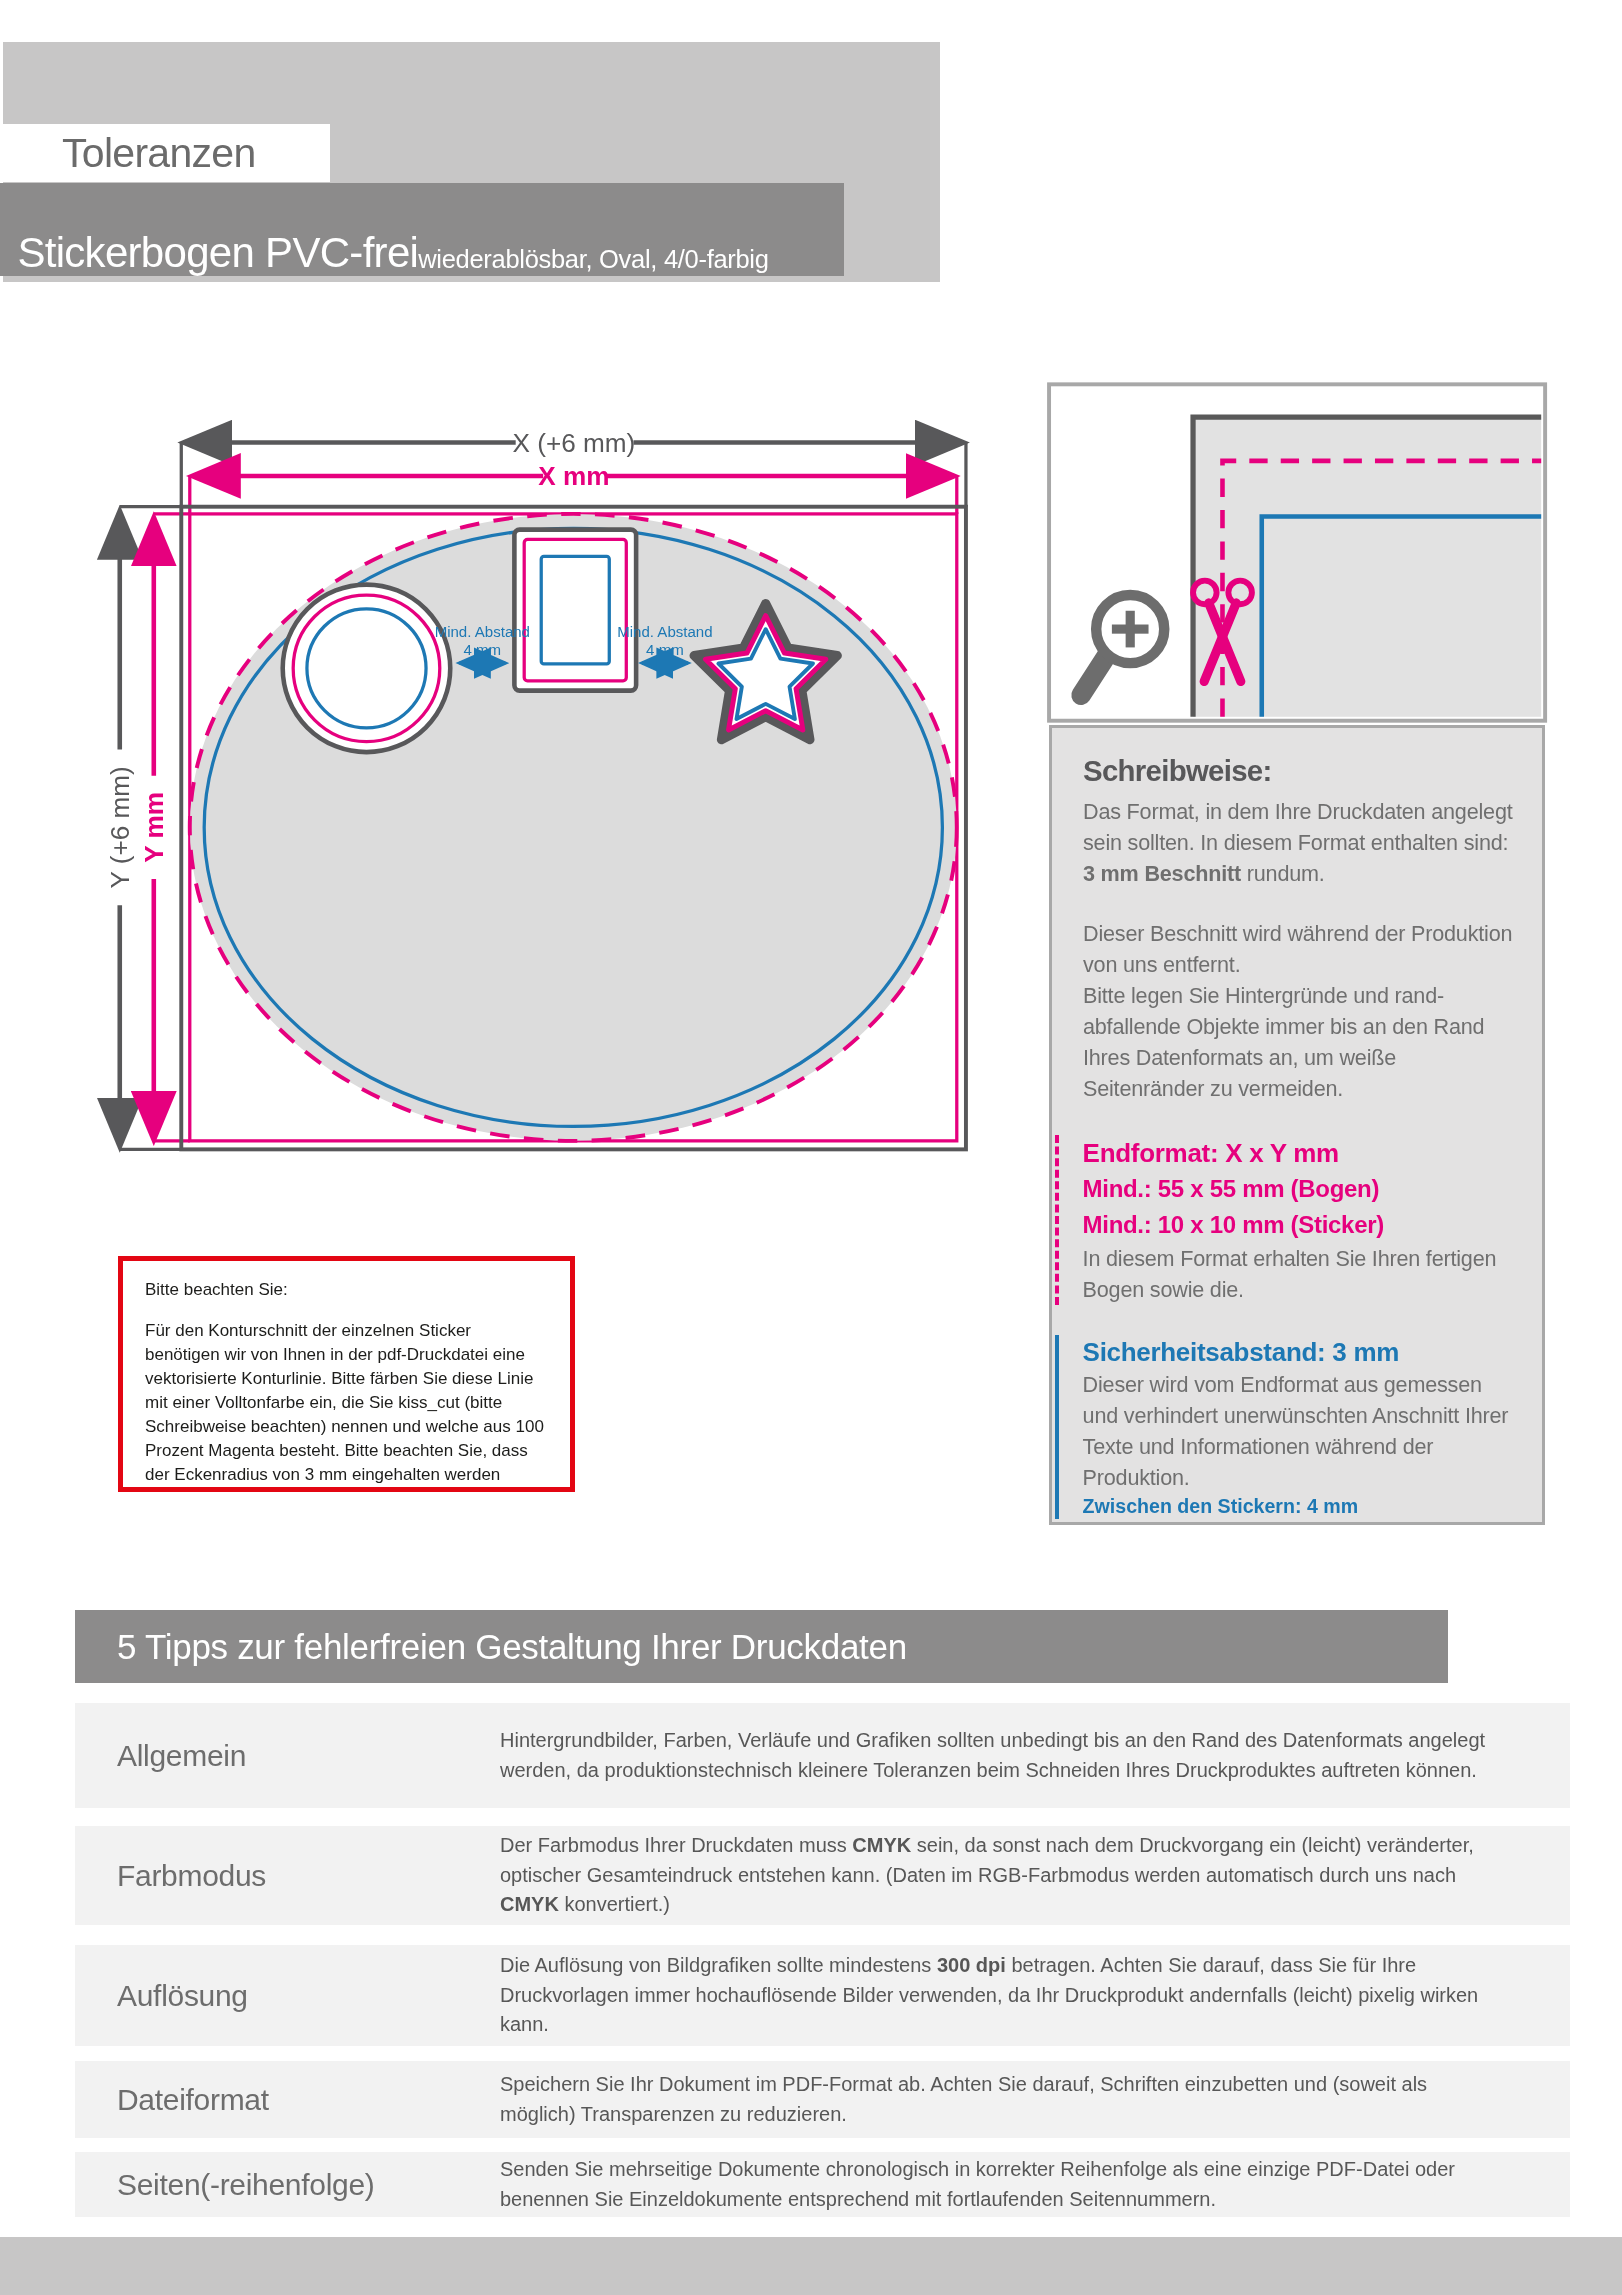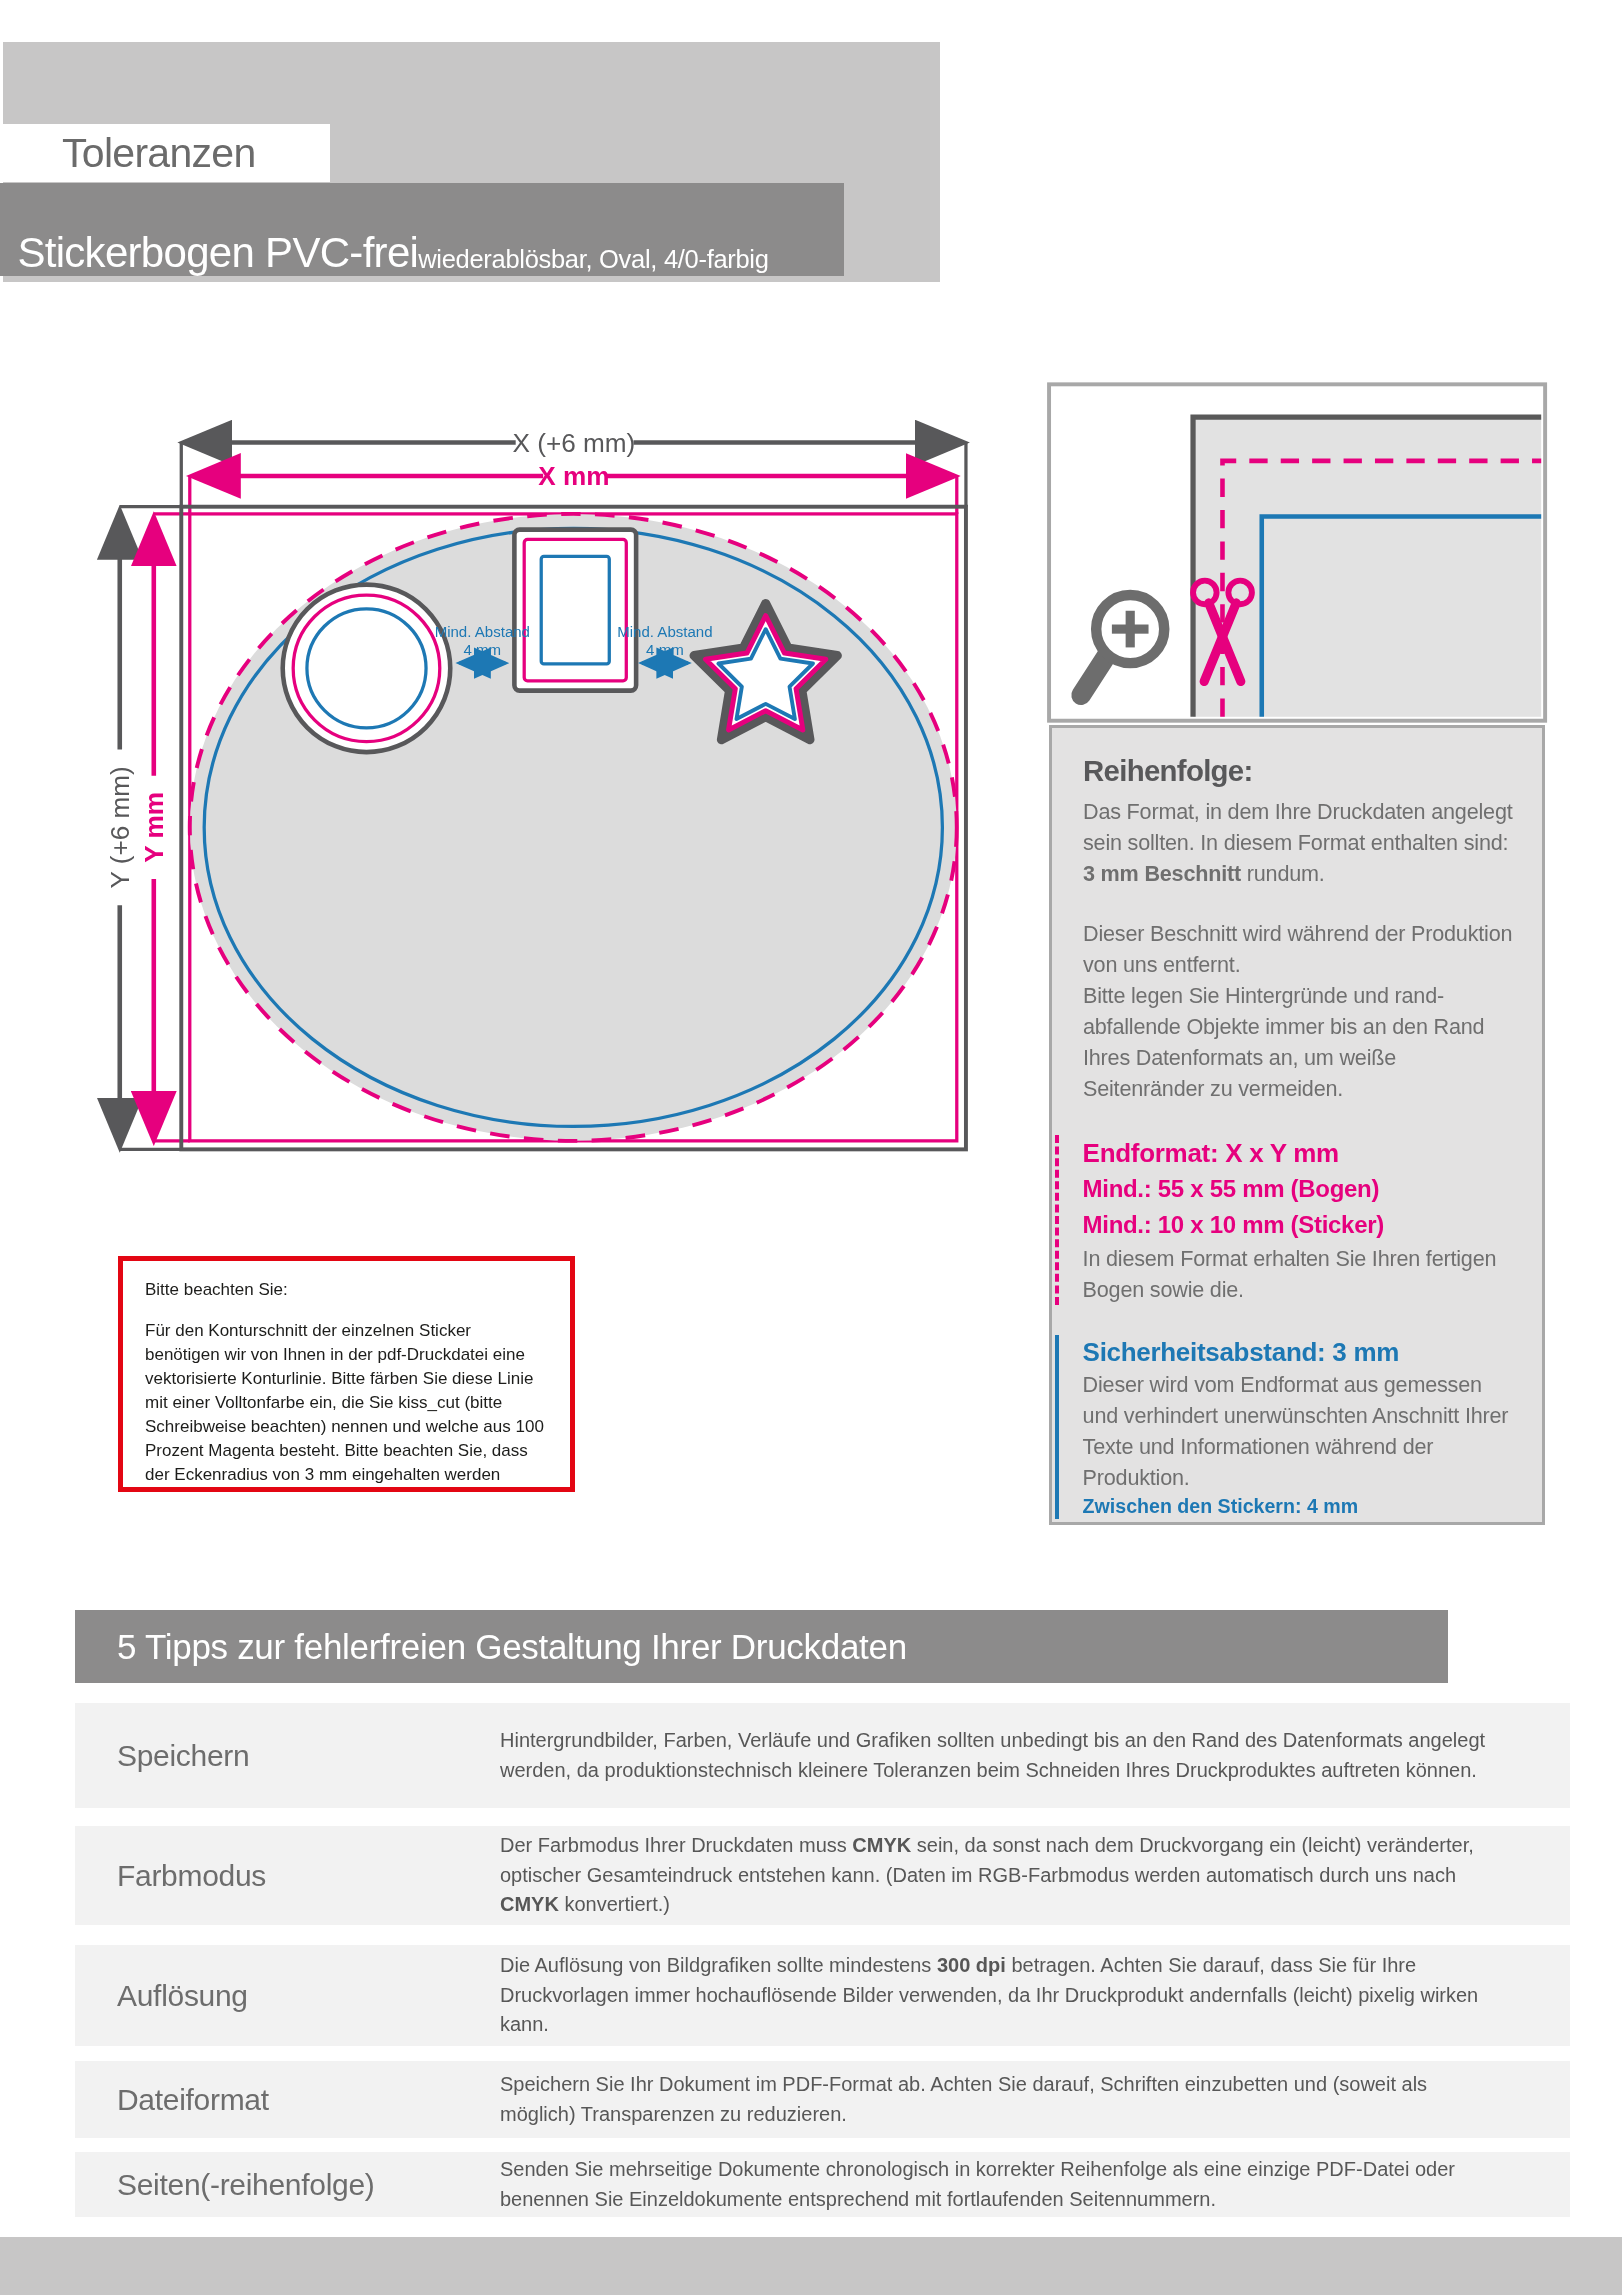--- a/index.html
+++ b/index.html
@@ -165,21 +165,21 @@
       <g>
         <circle cx="1841" cy="906" r="18" fill="none" stroke="#e6007e" stroke-width="9"></circle>
         <circle cx="1895" cy="906" r="18" fill="none" stroke="#e6007e" stroke-width="9"></circle>
         <line x1="1847" y1="922" x2="1896" y2="1042" stroke="#e6007e" stroke-width="14" stroke-linecap="round"></line>
         <line x1="1889" y1="922" x2="1840" y2="1042" stroke="#e6007e" stroke-width="14" stroke-linecap="round"></line>
       </g>
     </g>
   </svg>
 
   <div class="abs info-panel">
-    <div class="h">Reihenfolge:</div>
+    <div class="h">Schreibweise:</div>
     <div class="gap-s"></div>
     <p class="body"><span>Das Format, in dem Ihre Druckdaten angelegt sein sollten. In diesem Format enthalten sind: </span><span class="b">3 mm Beschnitt</span><span> rundum.</span></p>
     <div class="gap-m"></div>
     <p class="body">Dieser Beschnitt wird während der Produktion von uns entfernt.</p>
     <p class="body">Bitte legen Sie Hintergründe und rand-abfallende Objekte immer bis an den Rand Ihres Datenformats an, um weiße Seitenränder zu vermeiden.</p>
 
     <div class="sec-endformat">
       <div class="mh">Endformat: X x Y mm</div>
       <div class="mh2">Mind.: 55 x 55 mm (Bogen)</div>
       <div class="mh2">Mind.: 10 x 10 mm (Sticker)</div>
@@ -197,21 +197,21 @@
     <p>Bitte beachten Sie:</p>
     <p>Für den Konturschnitt der einzelnen Sticker benötigen wir von Ihnen in der pdf-Druckdatei eine vektorisierte Konturlinie. Bitte färben Sie diese Linie mit einer Volltonfarbe ein, die Sie kiss_cut (bitte Schreibweise beachten) nennen und welche aus 100 Prozent Magenta besteht. Bitte beachten Sie, dass der Eckenradius von 3 mm eingehalten werden muss.</p>
     <p>Die dargestellten Formen dienen nur als Beispiele. Sie können diverse andere Formen auf dem Stickerbogen anwenden.</p>
   </div>
 
   <div class="abs tips-banner">
     <span>5 Tipps zur fehlerfreien Gestaltung Ihrer Druckdaten</span>
   </div>
 
   <div class="abs tip-row row1">
-    <div class="lbl">Speichern</div>
+    <div class="lbl">Allgemein</div>
     <div class="txt"><span>Hintergrundbilder, Farben, Verläufe und Grafiken sollten unbedingt bis an den Rand des Datenformats angelegt werden, da produktionstechnisch kleinere Toleranzen beim Schneiden Ihres Druckproduktes auftreten können.</span></div>
   </div>
 
   <div class="abs tip-row row2">
     <div class="lbl">Farbmodus</div>
     <div class="txt"><span>Der Farbmodus Ihrer Druckdaten muss </span><span class="b">CMYK</span><span> sein, da sonst nach dem Druckvorgang ein (leicht) veränderter, optischer Gesamteindruck entstehen kann. (Daten im RGB-Farbmodus werden automatisch durch uns nach </span><span class="b">CMYK</span><span> konvertiert.)</span></div>
   </div>
 
   <div class="abs tip-row row3">
     <div class="lbl">Auflösung</div>

